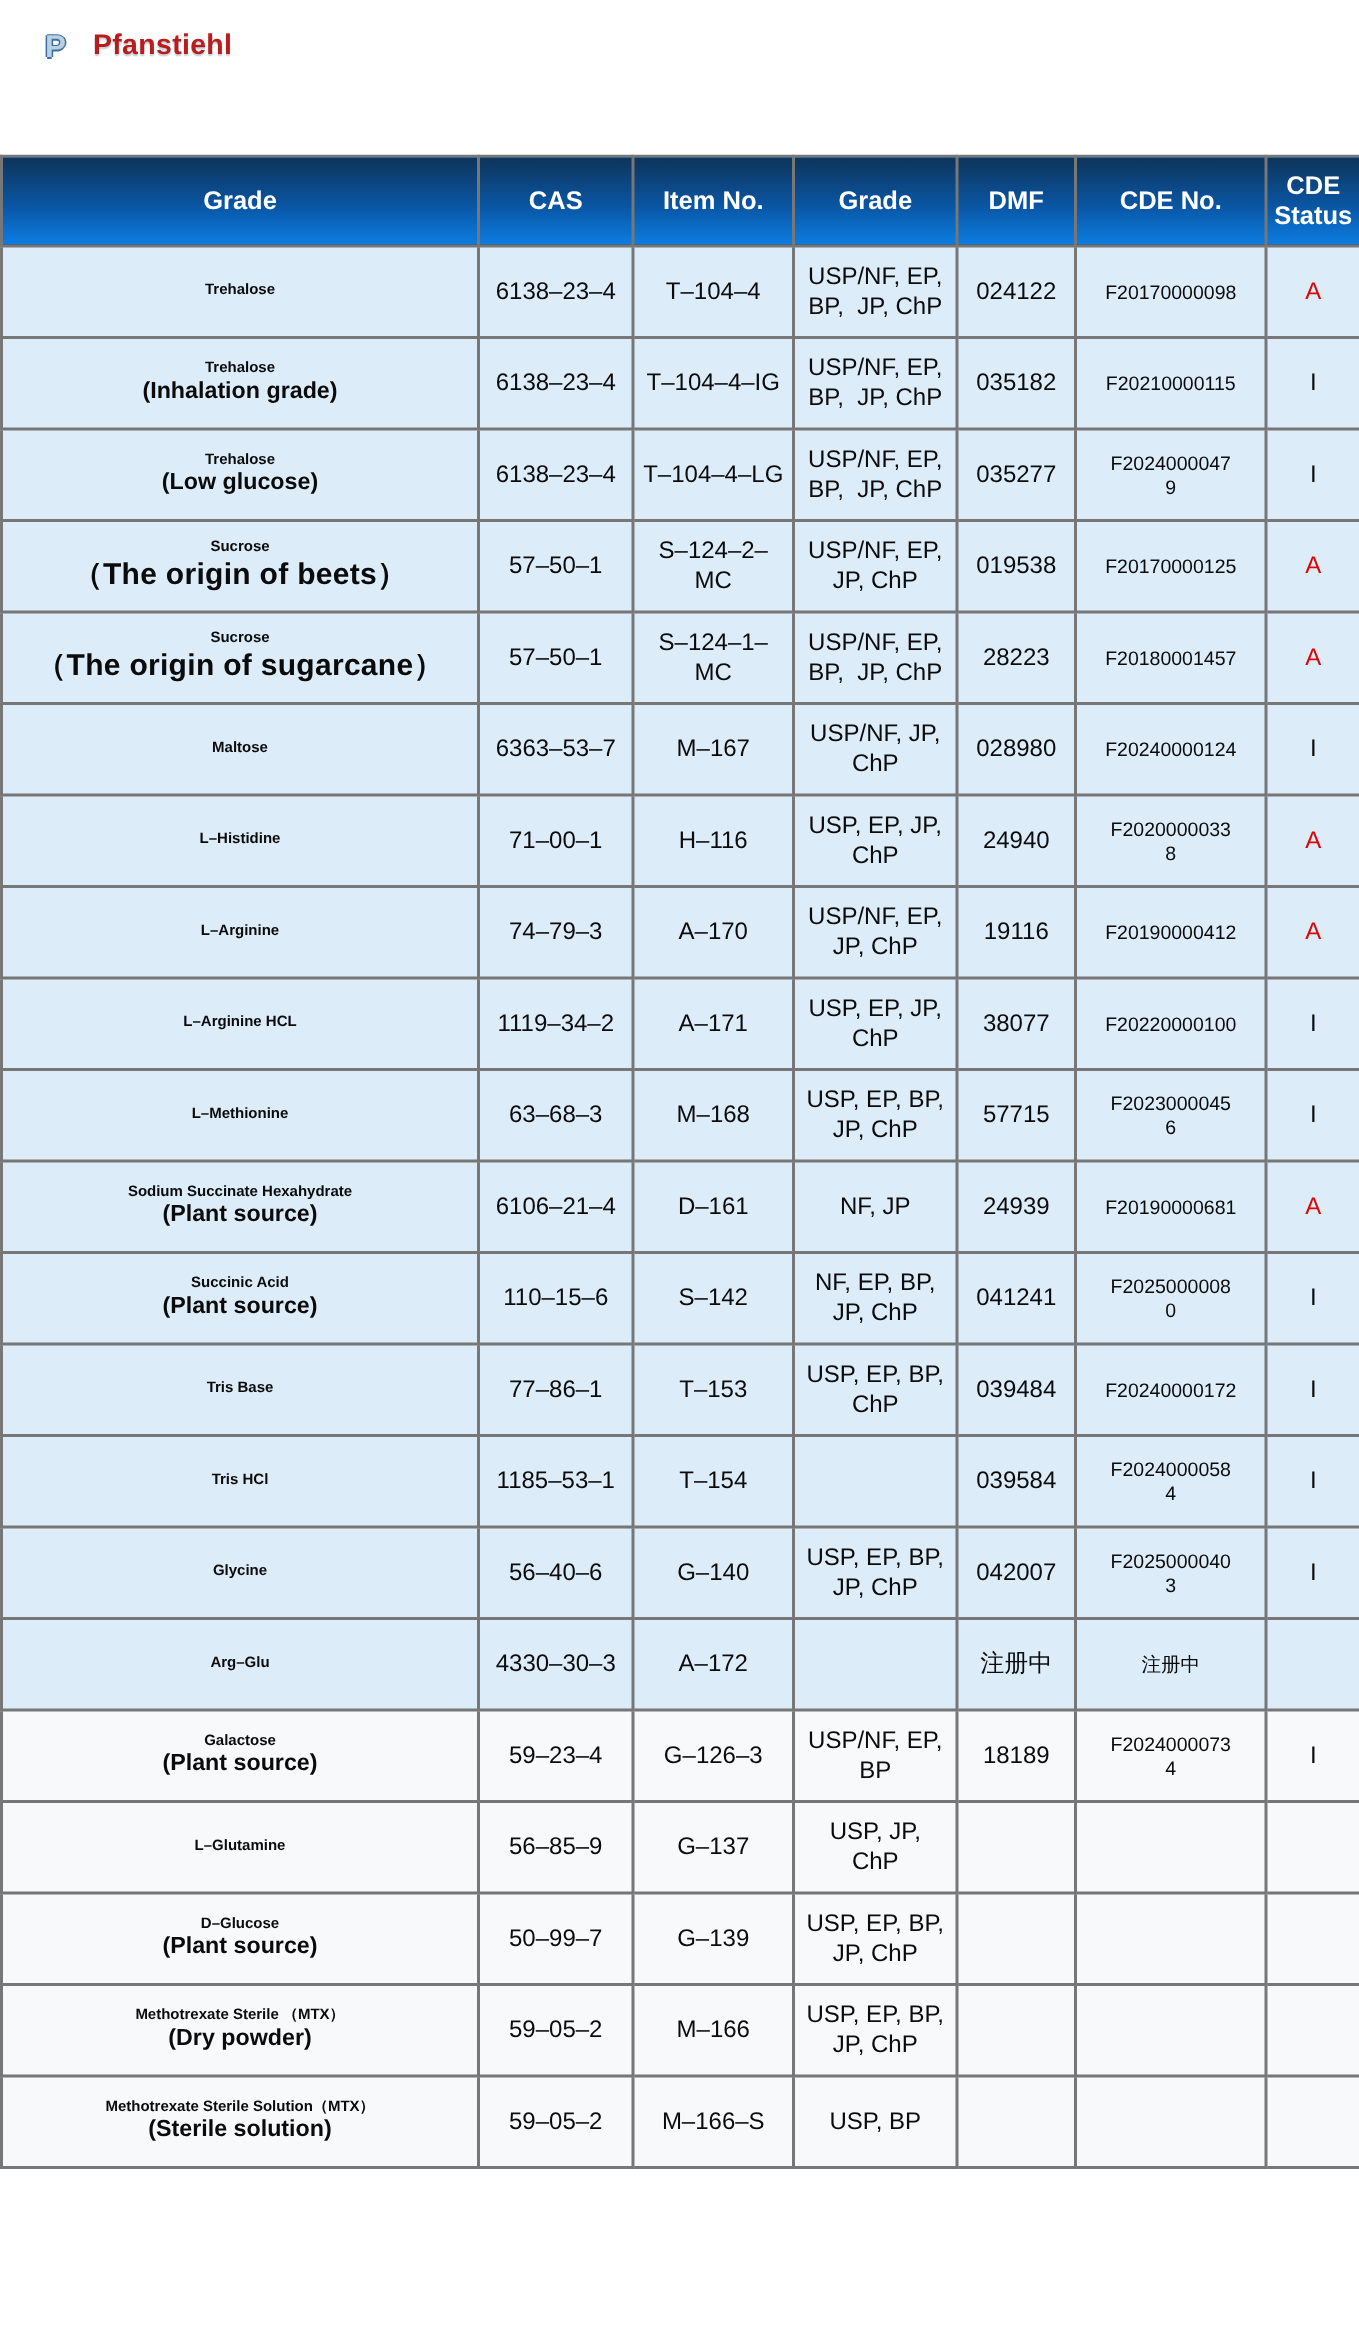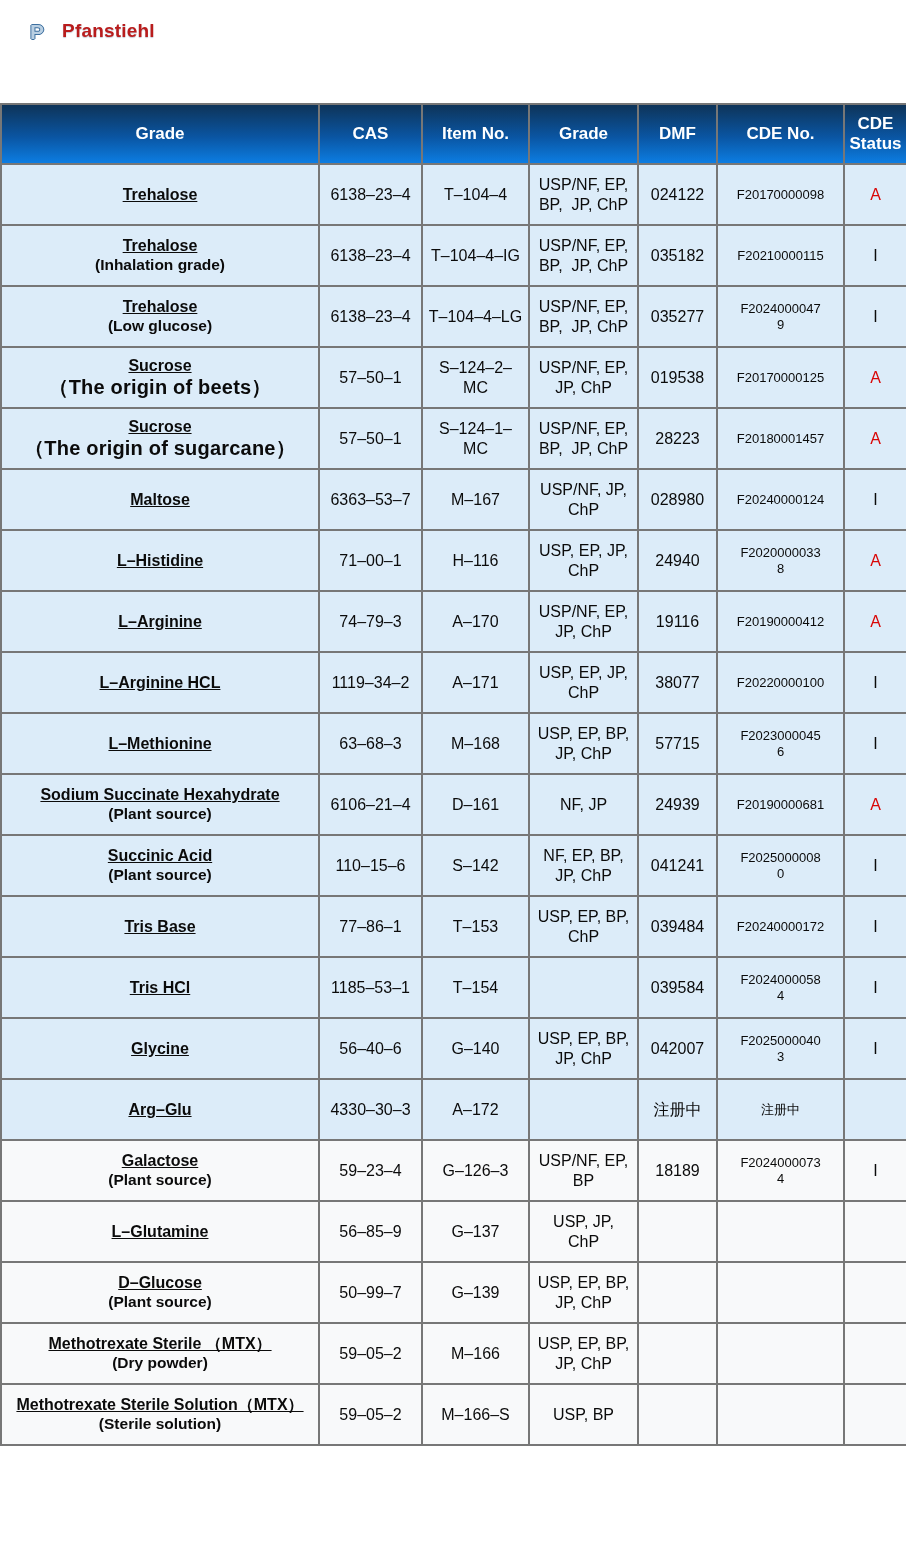--- a/index.html
+++ b/index.html
@@ -20,21 +20,21 @@
   th,td{border:2px solid #777777;text-align:center;vertical-align:middle;padding:1px 3px;}
   thead tr{height:60px;}
   th{
     background:linear-gradient(180deg,#0e3459 0%,#0a55a2 55%,#0c7de2 100%);
     color:#ffffff;font-size:17px;font-weight:700;line-height:1.15;
   }
   tbody tr{height:61px;}
   td{font-size:16px;color:#0b0b0b;line-height:1.22;}
   tr.hl td{background:#dcecf9;}
   tr.plain td{background:#f8f9fa;}
-  .name-l1{font-weight:600;font-size:16px;text-decoration:underline;}
+  .name-l1{font-weight:600;font-size:10px;}
   .name-l2{font-weight:600;font-size:15.5px;}
   .name-l2.big{font-weight:800;font-size:20px;letter-spacing:.2px;}
   .pre{white-space:pre-wrap;word-break:normal;}
   td.cde{font-size:13px;}
   td.cde.wrap .inner{display:inline-block;max-width:11.45ch;word-break:break-all;white-space:normal;}
   td.status{font-weight:500;font-size:16px;}
 </style>
 </head>
 <body>
 

